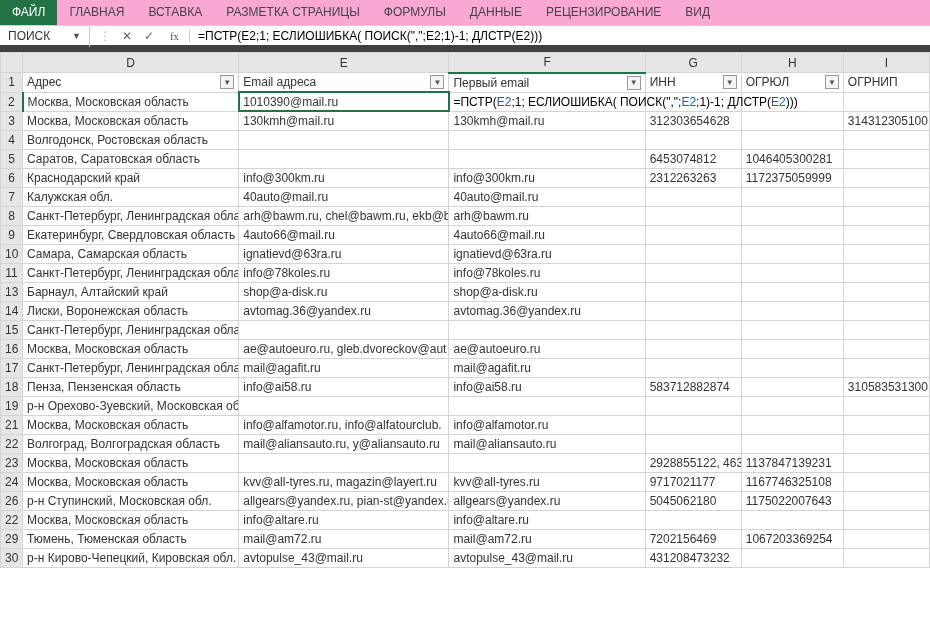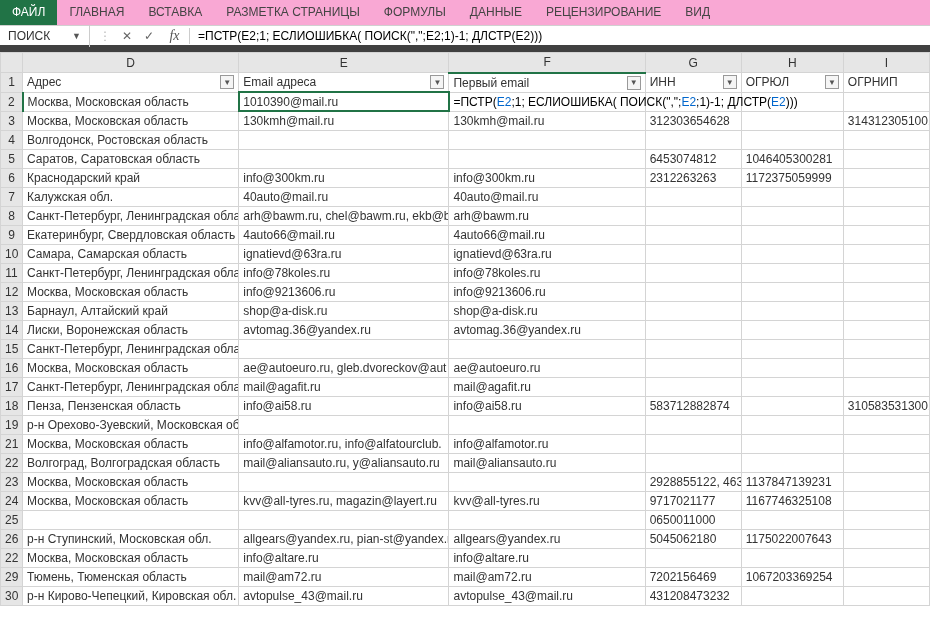--- a/index.html
+++ b/index.html
@@ -8,21 +8,21 @@
   .ribbon-tabs { display: flex; background: #f9a8d4; height: 26px; align-items: stretch; border-bottom: 1px solid #d0d0d0; }
   .ribbon-tab { padding: 5px 12px; font-size: 12px; color: #444; cursor: pointer; white-space: nowrap; }
   .ribbon-tab.active { background: #217346; color: #fff; }
   
   .name-formula-bar { display: flex; align-items: center; height: 26px; border-bottom: 7px solid #404040; background: #fff; }
   .name-box { width: 90px; padding: 4px 8px; border-right: 1px solid #ccc; display: flex; align-items: center; justify-content: space-between; }
   .name-box-dd { font-size: 9px; color: #555; }
   .fb-buttons { display: flex; align-items: center; padding: 0 4px; }
   .fb-btn { width: 22px; text-align: center; color: #666; font-size: 12px; }
   .fb-btn.sep { color: #bbb; font-weight: 100; }
-  .fx { font-style: italic; font-family: 'Times New Roman', serif; font-size: 14px; width: 26px; text-align: center; color: #555; border-right: 1px solid #ccc; padding-right: 4px; }
+  .fx { font-family: 'Times New Roman', serif; font-size: 11px; width: 26px; text-align: center; color: #555; border-right: 1px solid #ccc; padding-right: 4px; }
   .formula-input { flex: 1; padding: 4px 8px; font-size: 12px; color: #333; }
   
   .sheet { position: relative; }
   
   table.grid { border-collapse: collapse; table-layout: fixed; width: 100%; }
   table.grid th, table.grid td { border: 1px solid #d4d4d4; font-size: 12px; text-align: left; padding: 2px 4px; height: 18px; white-space: nowrap; overflow: hidden; }
   table.grid th.col-head { background: #e6e6e6; text-align: center; font-weight: normal; color: #333; height: 20px; }
   table.grid th.row-head { background: #e6e6e6; text-align: center; font-weight: normal; color: #333; width: 22px; }
   
   .col-D { width: 216px; }
@@ -217,29 +217,20 @@
         <tr>
           <th class="row-head">11</th>
           <td>Санкт-Петербург, Ленинградская облас</td>
           <td>info@78koles.ru</td>
           <td>info@78koles.ru</td>
           <td></td>
           <td></td>
           <td></td>
         </tr>
         <tr>
-          <th class="row-head">12</th>
-          <td>Москва, Московская область</td>
-          <td>info@9213606.ru</td>
-          <td>info@9213606.ru</td>
-          <td></td>
-          <td></td>
-          <td></td>
-        </tr>
-        <tr>
           <th class="row-head">13</th>
           <td>Барнаул, Алтайский край</td>
           <td>shop@a-disk.ru</td>
           <td>shop@a-disk.ru</td>
           <td></td>
           <td></td>
           <td></td>
         </tr>
         <tr>
           <th class="row-head">14</th>
@@ -322,29 +313,20 @@
           <td>1137847139231</td>
           <td></td>
         </tr>
         <tr>
           <th class="row-head">24</th>
           <td>Москва, Московская область</td>
           <td>kvv@all-tyres.ru, magazin@layert.ru</td>
           <td>kvv@all-tyres.ru</td>
           <td>9717021177</td>
           <td>1167746325108</td>
-          <td></td>
-        </tr>
-        <tr>
-          <th class="row-head">25</th>
-          <td></td>
-          <td></td>
-          <td></td>
-          <td>0650011000</td>
-          <td></td>
           <td></td>
         </tr>
         <tr>
           <th class="row-head">26</th>
           <td>р-н Ступинский, Московская обл.</td>
           <td>allgears@yandex.ru, pian-st@yandex.r</td>
           <td>allgears@yandex.ru</td>
           <td>5045062180</td>
           <td>1175022007643</td>
           <td></td>

